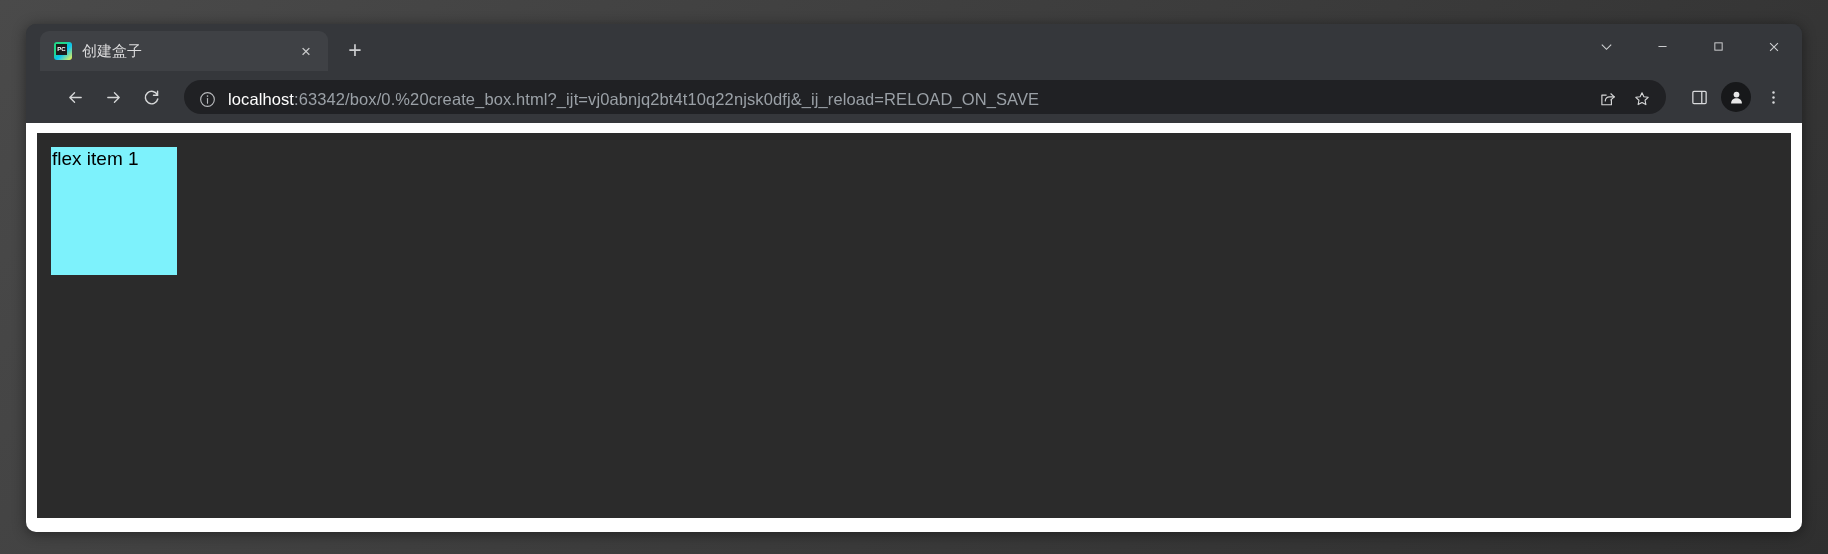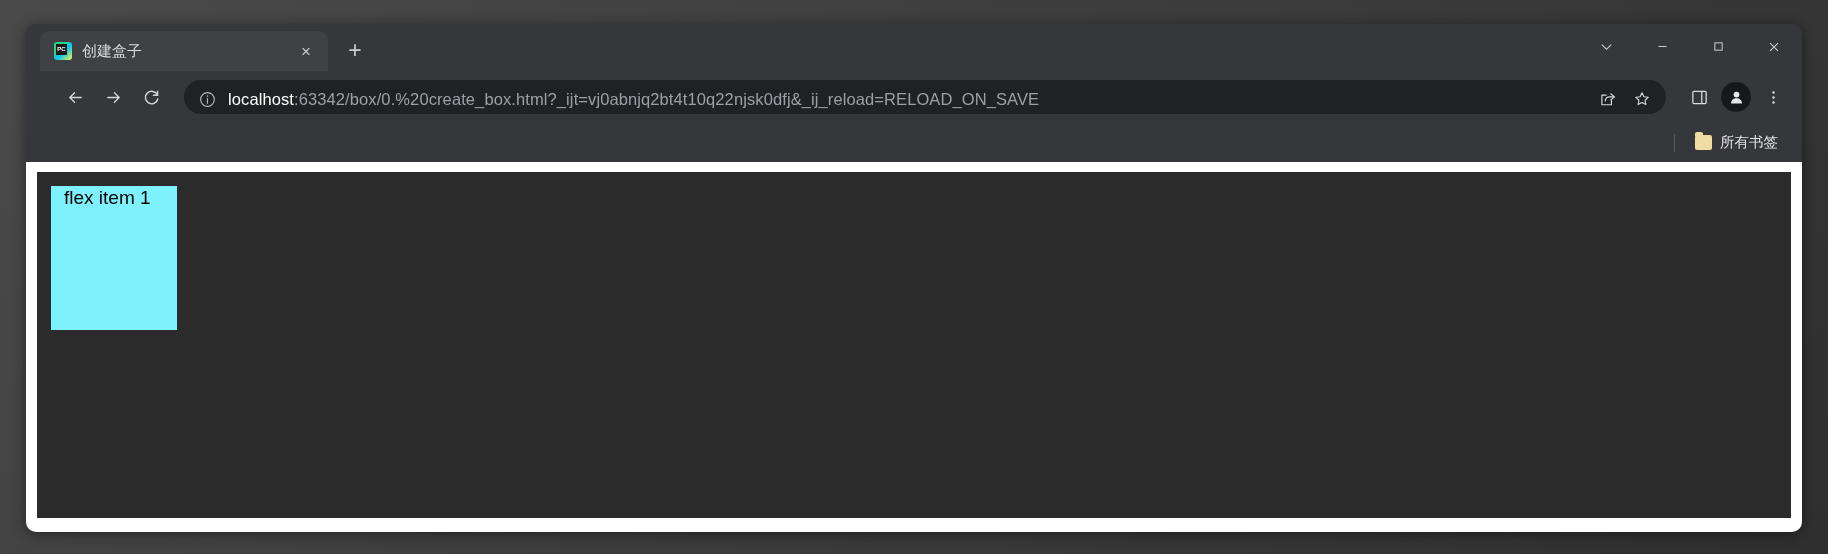--- a/index.html
+++ b/index.html
@@ -281,26 +281,26 @@
     height: 100%;
     background: #2b2b2b;
     display: flex;
     align-items: flex-start;
     padding: 14px;
     gap: 24px;
   }
 
   .flex-item {
     width: 126px;
-    height: 144px;
+    height: 128px;
     background: #7df2fc;
     color: #000000;
     font-size: 19px;
     line-height: 1.15;
-    padding: 1px 0 0 13px;
+    padding: 1px 0 0 1px;
     flex: 0 0 auto;
     overflow: hidden;
     font-family: "Liberation Sans", sans-serif;
   }
 </style>
 </head>
 <body>
 
 <div class="browser-window">
 
@@ -407,27 +407,20 @@
       <div class="tb-btn">
         <svg width="17" height="17" viewBox="0 0 20 20" fill="currentColor">
           <circle cx="10" cy="4.2" r="1.45"></circle>
           <circle cx="10" cy="10" r="1.45"></circle>
           <circle cx="10" cy="15.8" r="1.45"></circle>
         </svg>
       </div>
     </div>
   </div>
 
-  <div class="bookmarks-bar">
-    <div class="bm-divider"></div>
-    <div class="bm-item">
-      <span class="folder-icon"></span>
-      <span class="bm-label">所有书签</span>
-    </div>
-  </div>
 
   <div class="viewport">
     <div class="flex-container">
       <div class="flex-item">flex item 1</div>
     </div>
   </div>
 
 </div>
 
 </body></html>

